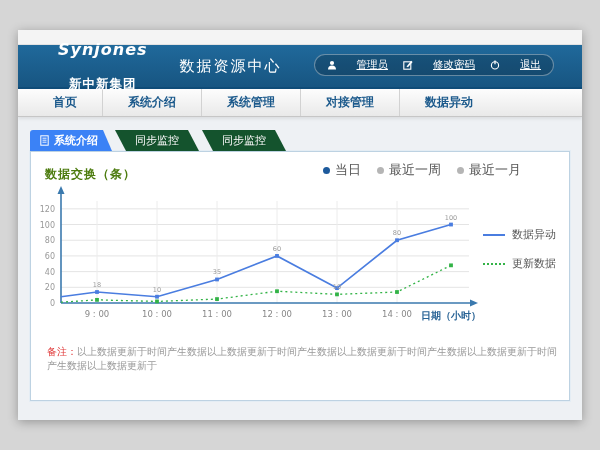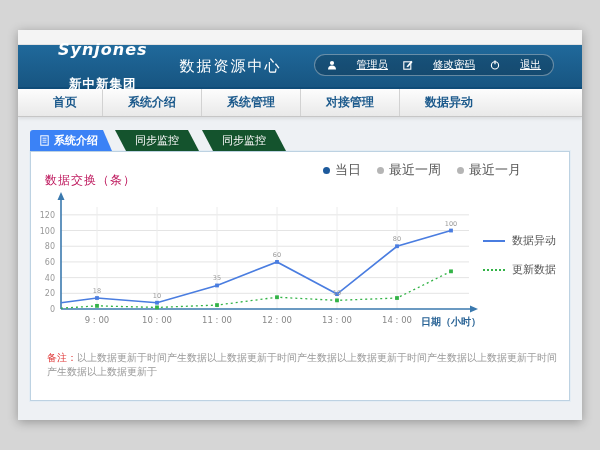--- a/index.html
+++ b/index.html
@@ -67,21 +67,21 @@
   .panel{
     margin:0 12px;background:#fff;border:1px solid #bdd2e2;
     height:248px;position:relative;box-shadow:0 0 0 1px #e4edf4;
   }
   
   .filters{position:absolute;top:9px;right:48px;display:flex;gap:16px;align-items:center;}
   .filter{display:flex;align-items:center;gap:5px;font-size:13px;color:#555;cursor:pointer;}
   .dot{width:7px;height:7px;border-radius:50%;background:#b5b5b5;display:inline-block;}
   .dot.selected{background:#1d5a9c;}
   
-  .chart-title{font-size:12px;font-weight:normal;color:#be185d;margin:20px 0 0 14px;letter-spacing:1px;}
+  .chart-title{font-size:12px;font-weight:bold;color:#4d7c0f;margin:14px 0 0 14px;letter-spacing:1px;}
   .chart-flex{display:flex;margin-top:0;}
   .chart-svg{flex:0 0 auto;}
   svg text{font-family:"DejaVu Sans","Liberation Sans",sans-serif;}
   .legend{width:86px;padding-top:44px;}
   .legend-item{display:flex;align-items:center;gap:7px;margin-bottom:14px;}
   .legend-line{width:22px;height:0;}
   .legend-line.solid{border-top:2px solid #4a7de0;}
   .legend-line.dotted{border-top:2px dotted #33b347;}
   .legend-label{font-size:11px;color:#555;}
   

